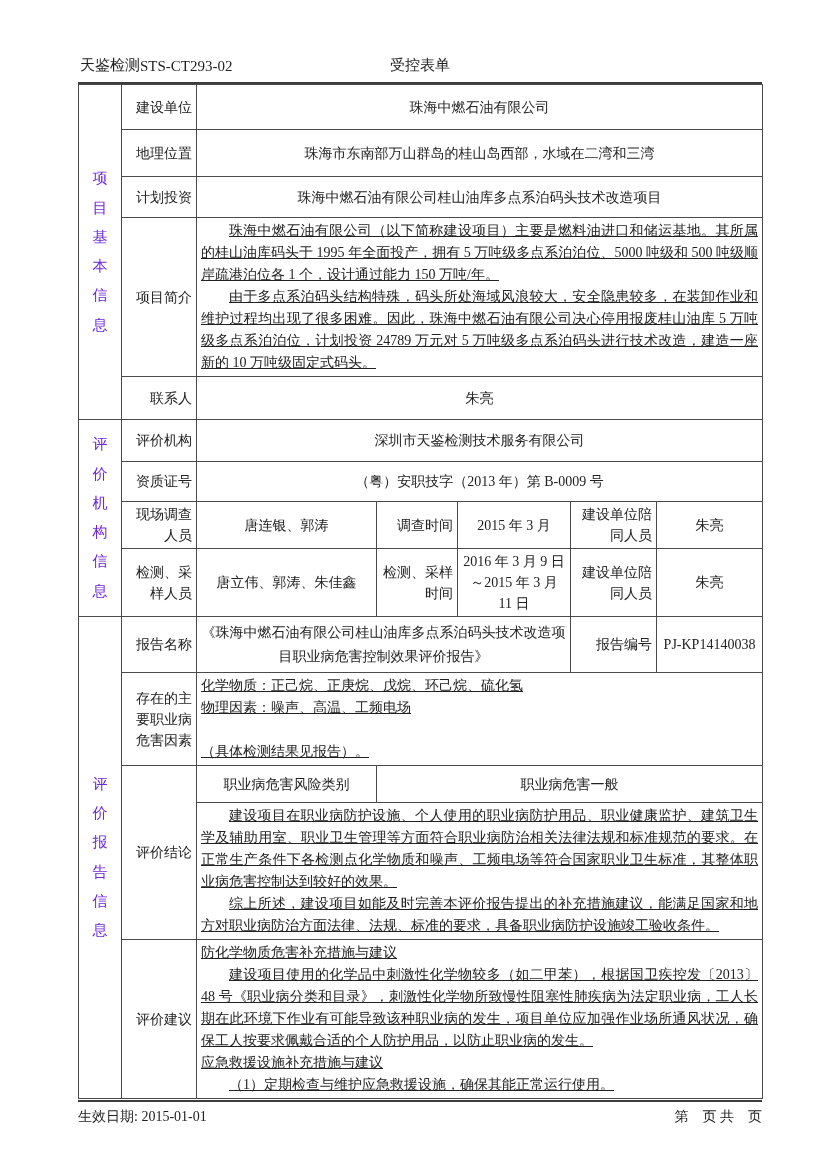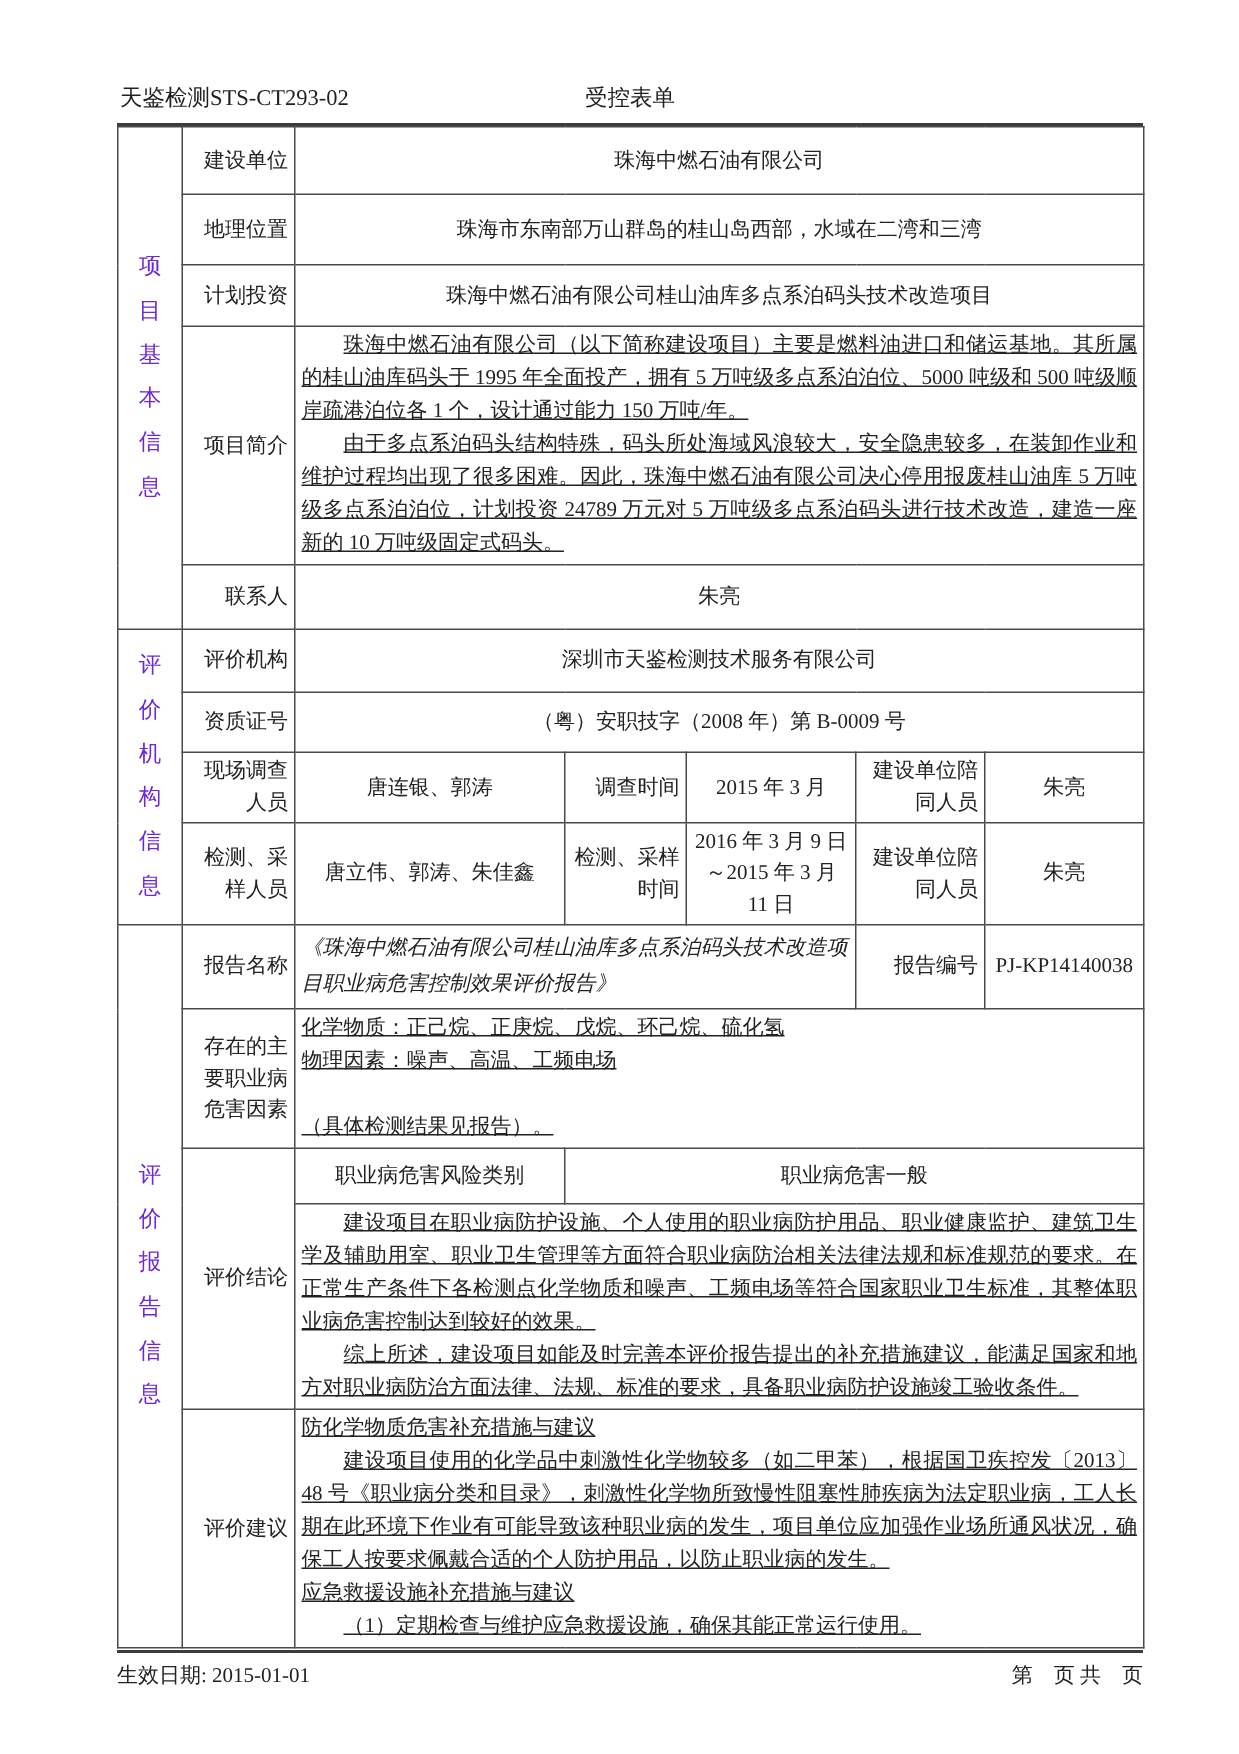--- a/index.html
+++ b/index.html
@@ -37,21 +37,21 @@
     width:16px;margin:0 auto;word-break:break-all;line-height:1.95;
     text-align:center;font-size:15px;color:#6d28d9;
   }
   td.lbl{text-align:right;line-height:21px;padding:2px 4px;}
   td.val{text-align:center;line-height:21px;}
   td.content{vertical-align:top;padding:5px 10px 4px 10px;}
   .content p{margin:0;line-height:22px;text-align:justify;text-decoration:underline;}
   .content p.indent{text-indent:2em;}
   .gap-top{margin-top:22px !important;}
   td.escort{padding:2px 12px;}
-  td.rpt-title{text-align:left;line-height:24px;padding:2px 6px;font-style:italic;}
+  td.rpt-title{text-align:center;line-height:24px;padding:2px 6px;}
 
   .doc-footer{
     width:684px;margin-left:78px;display:flex;justify-content:space-between;
     border-top:2px solid #3c3c3c;margin-top:1px;padding-top:6px;
     font-size:14px;color:#222;
   }
 </style>
 </head>
 <body>
 
@@ -105,21 +105,21 @@
 
     <tr style="height:42px">
       <td class="section" rowspan="4">
         <div class="vtext">评价机构信息</div>
       </td>
       <td class="lbl">评价机构</td>
       <td class="val" colspan="5">深圳市天鉴检测技术服务有限公司</td>
     </tr>
     <tr style="height:40px">
       <td class="lbl">资质证号</td>
-      <td class="val" colspan="5">（粤）安职技字（2008 年）第 B-0009 号</td>
+      <td class="val" colspan="5">（粤）安职技字（2013 年）第 B-0009 号</td>
     </tr>
     <tr style="height:47px">
       <td class="lbl">现场调查人员</td>
       <td class="val">唐连银、郭涛</td>
       <td class="lbl">调查时间</td>
       <td class="val">2015 年 3 月</td>
       <td class="lbl escort">建设单位陪同人员</td>
       <td class="val">朱亮</td>
     </tr>
     <tr style="height:59px">

